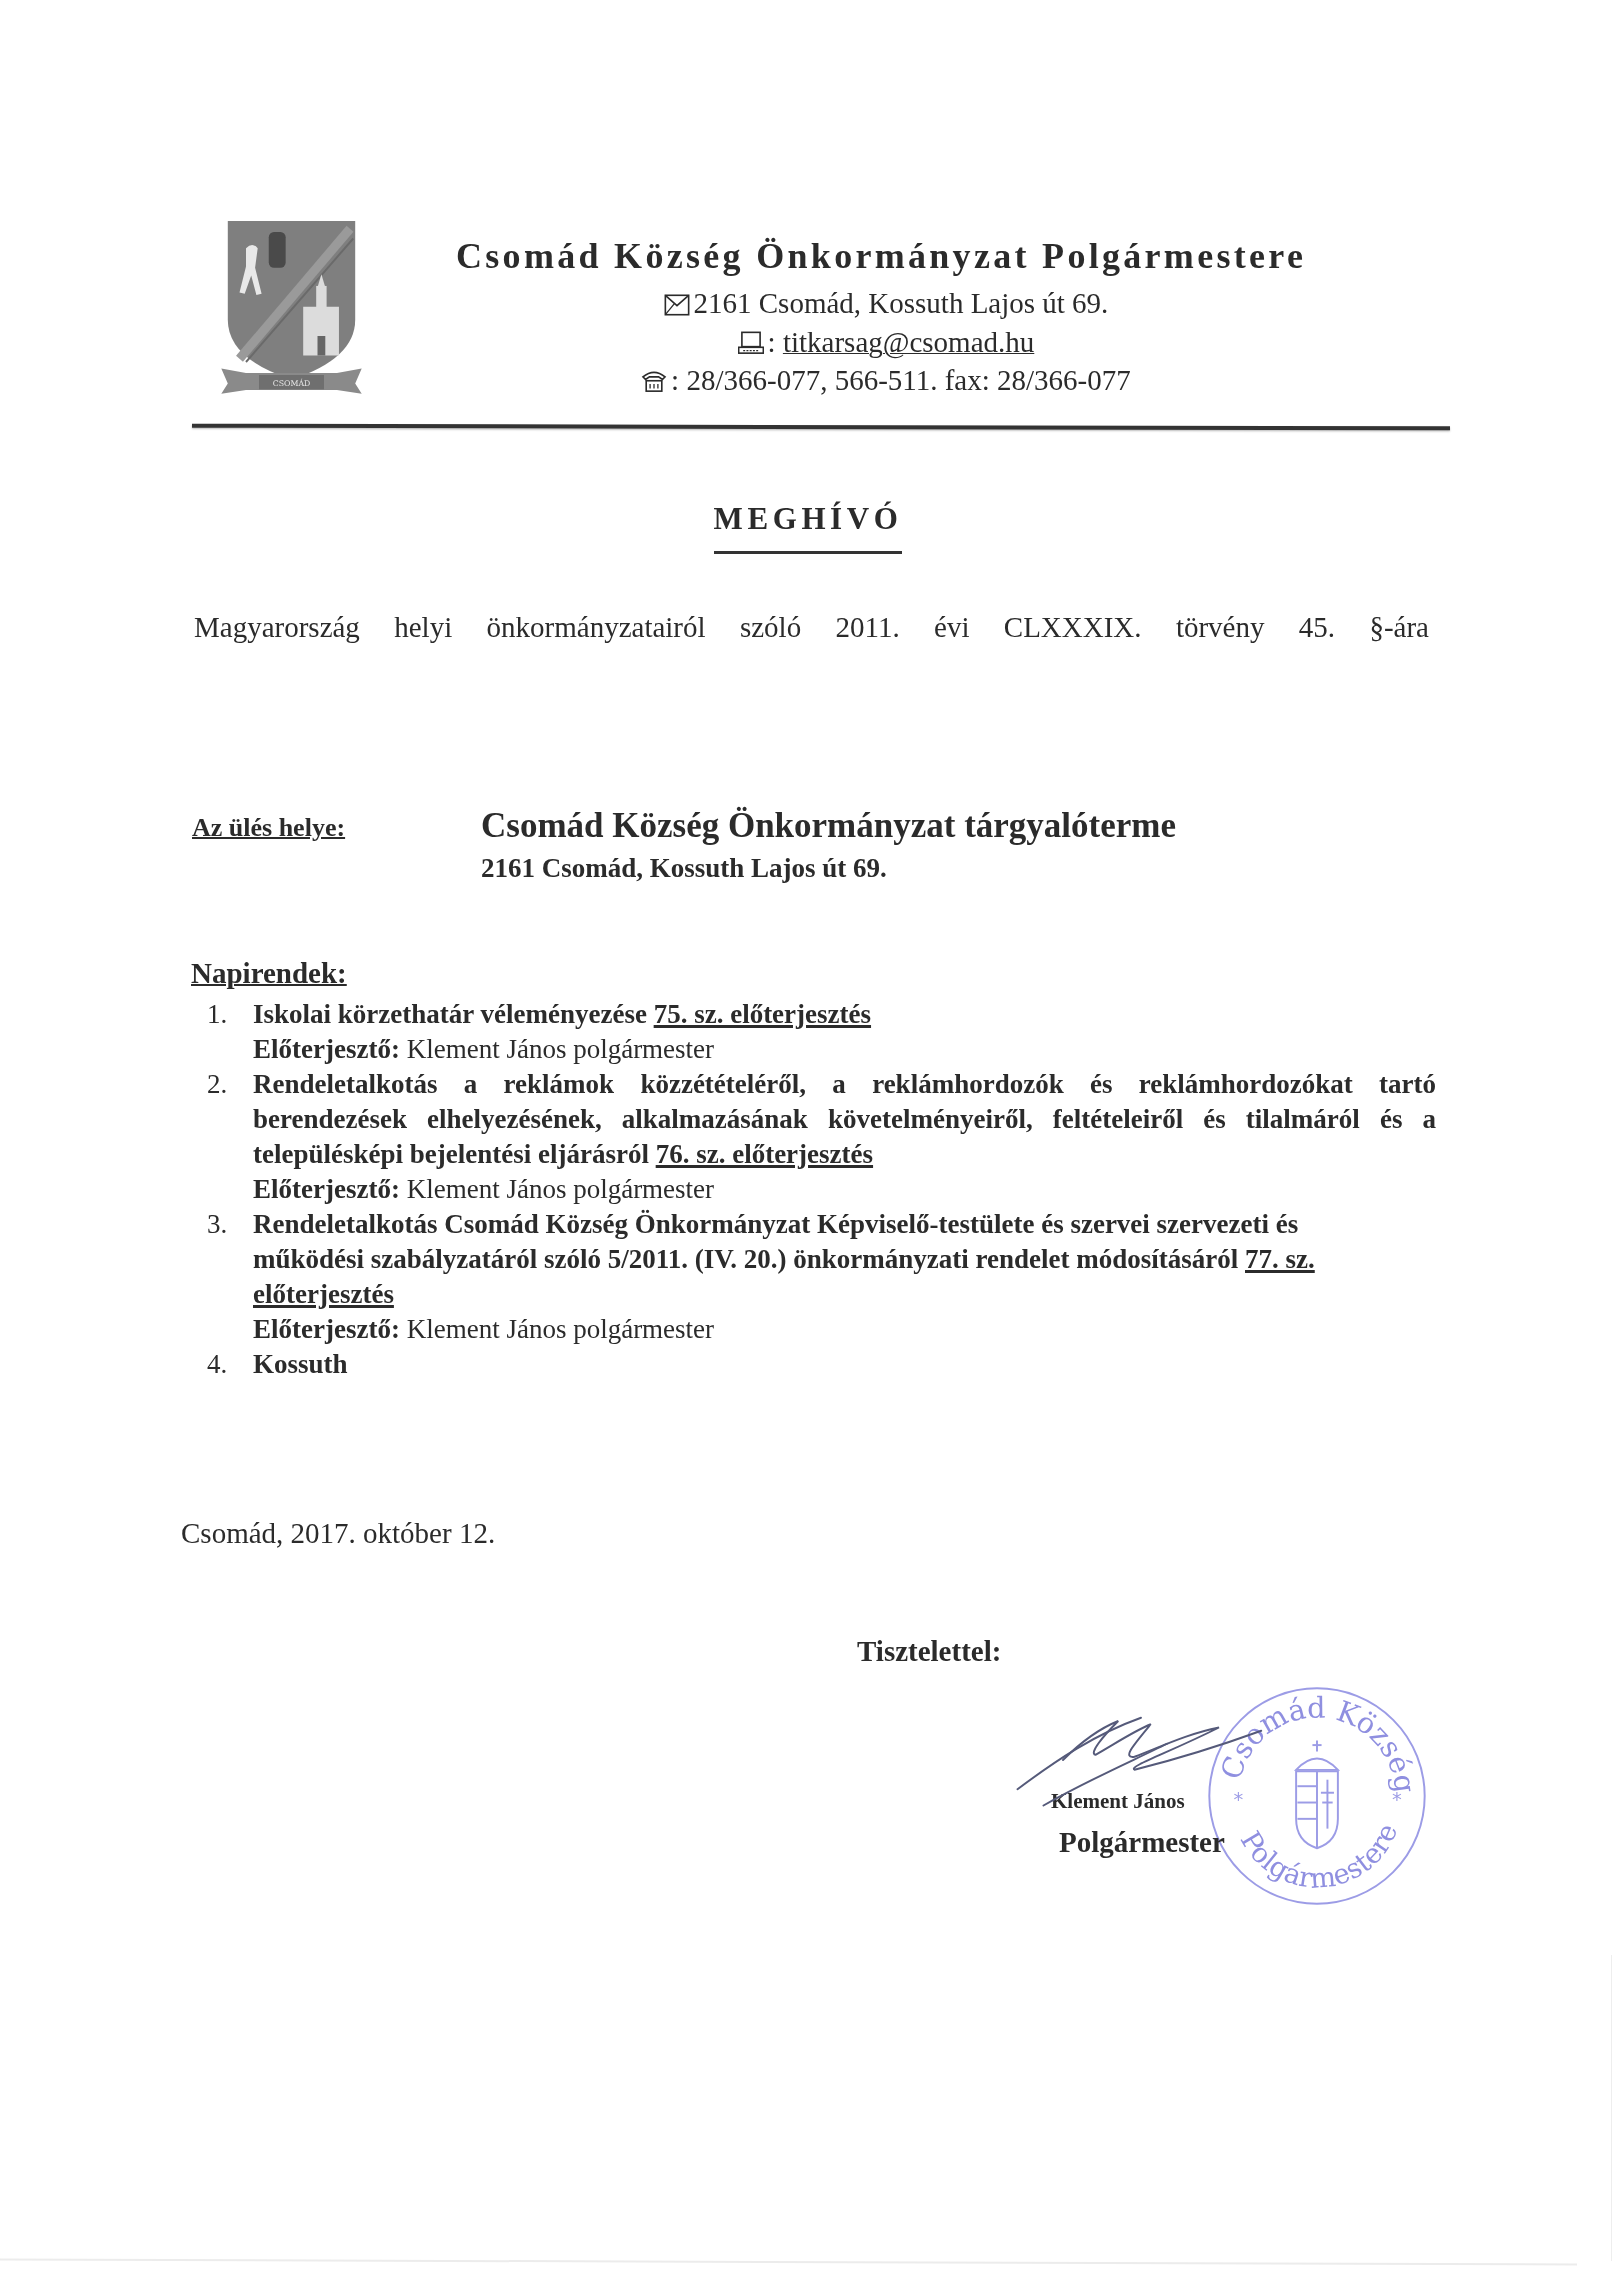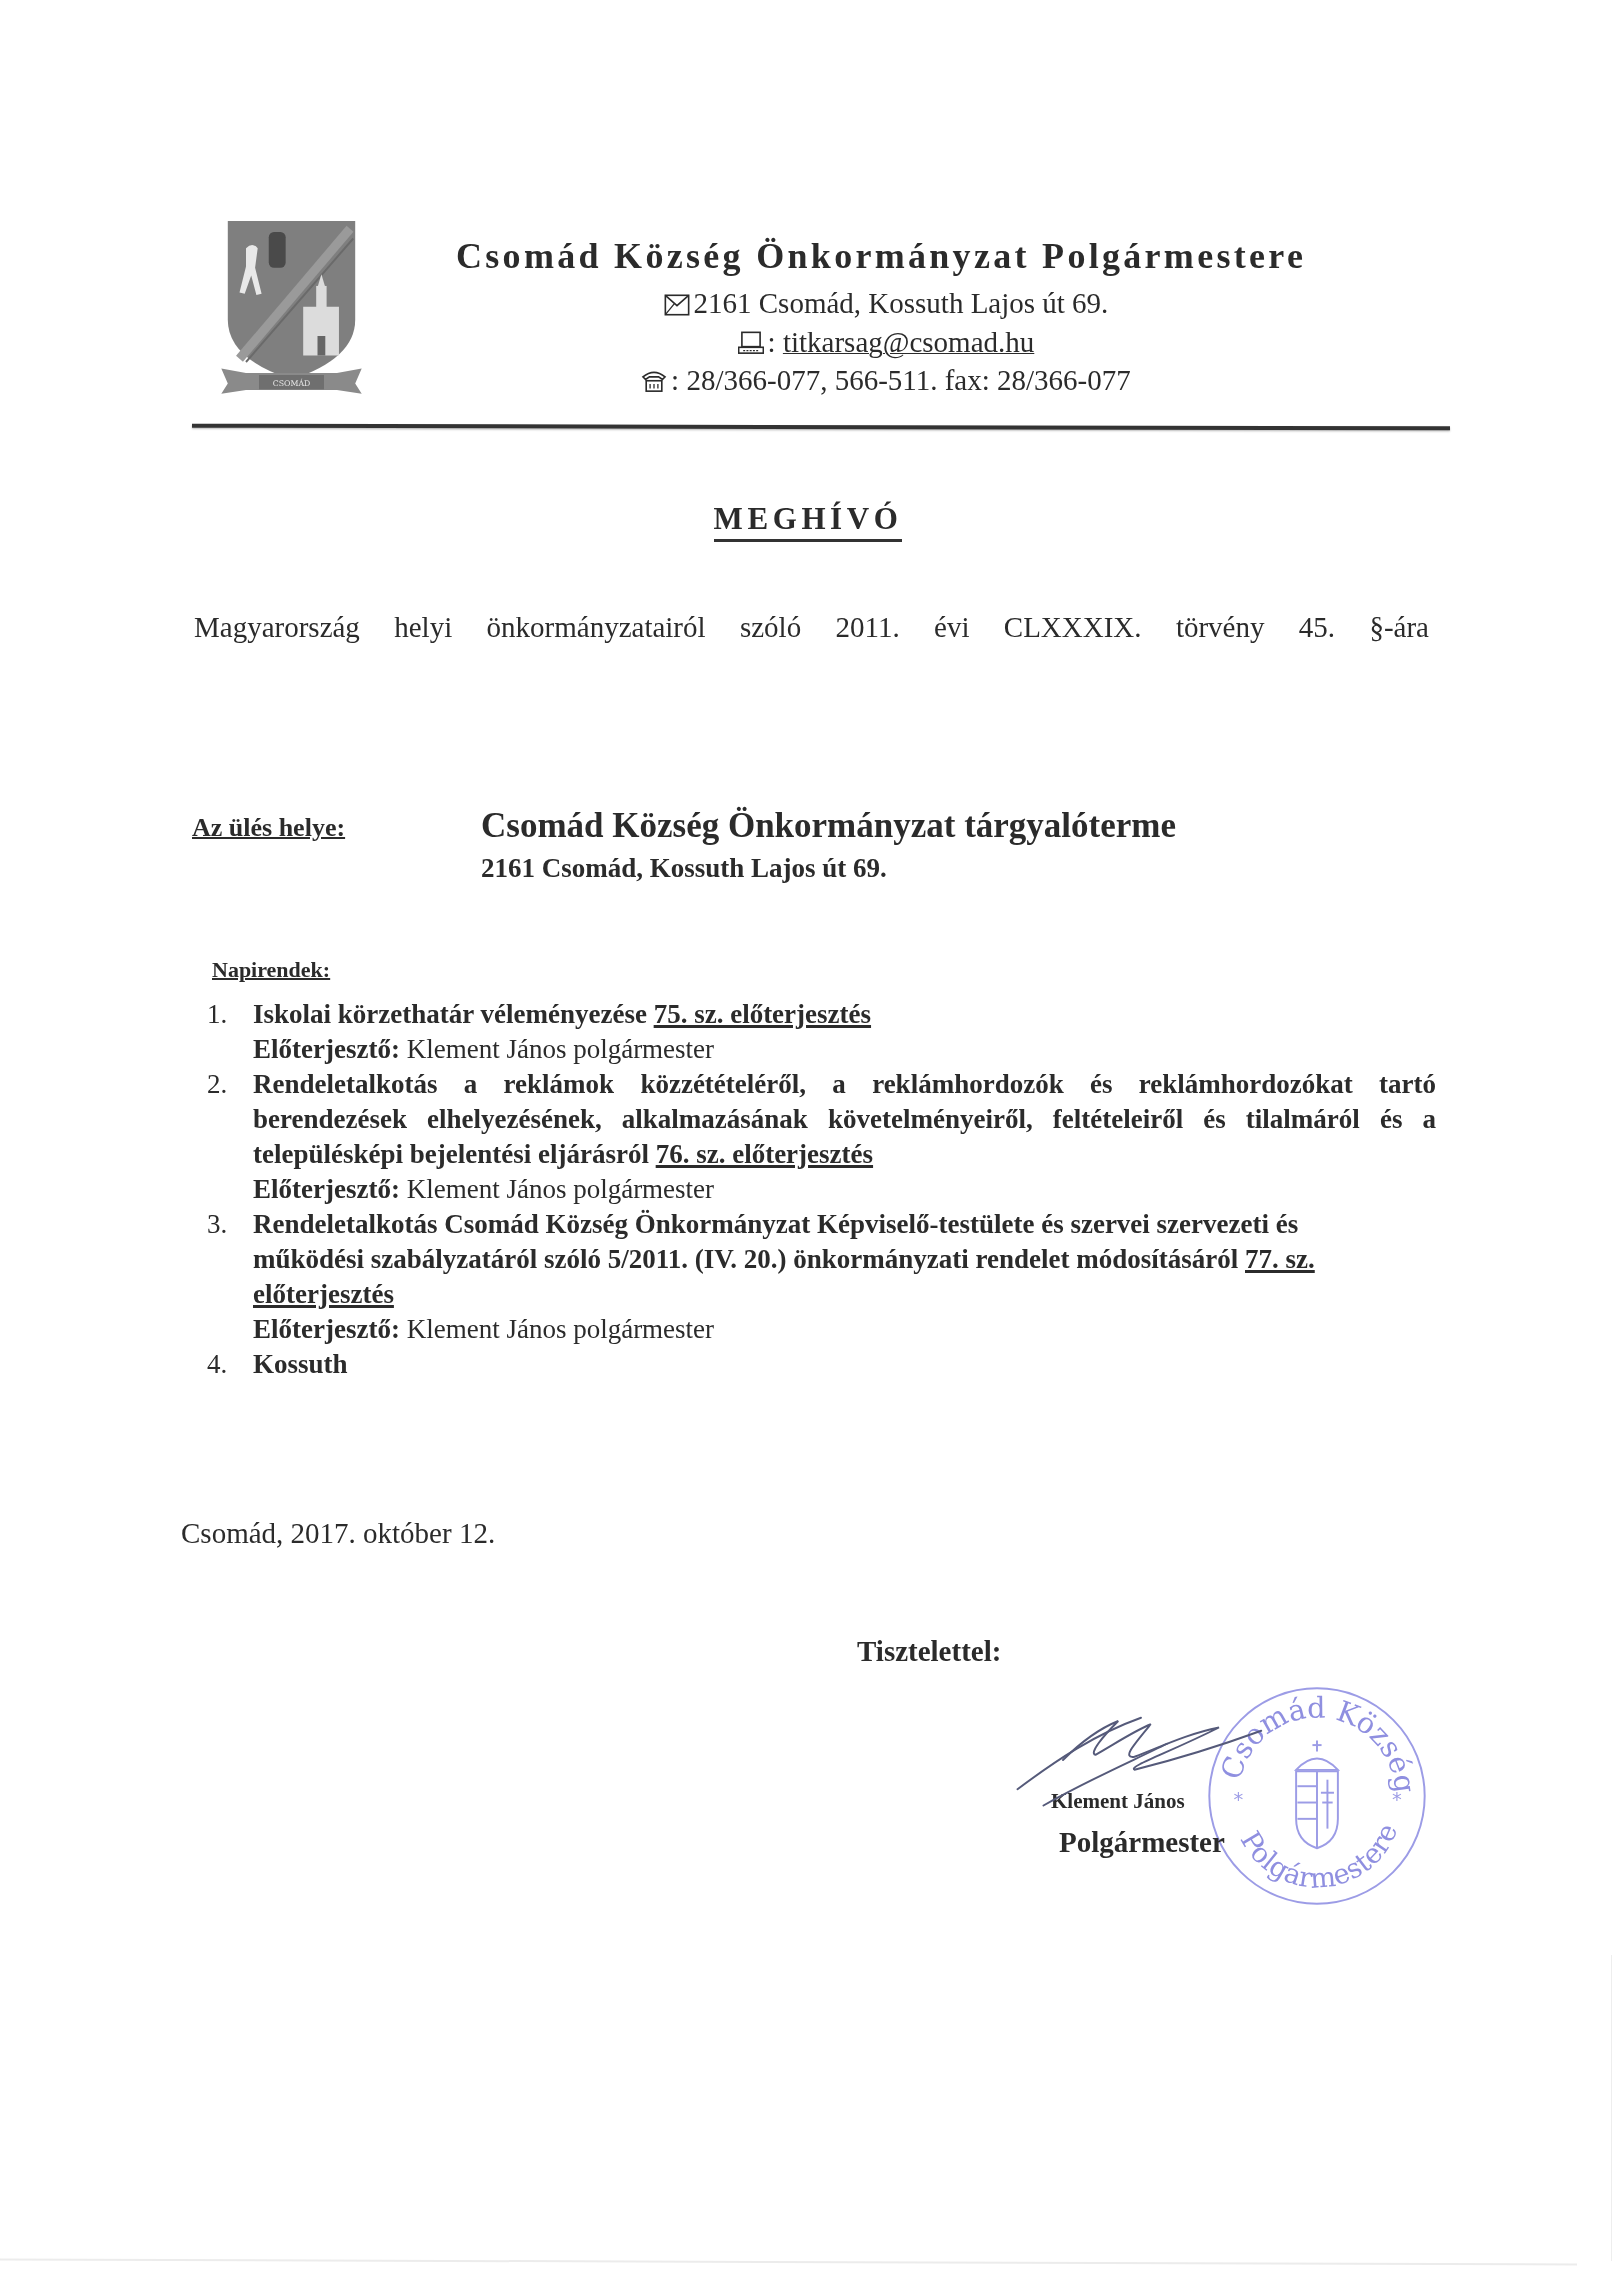--- a/index.html
+++ b/index.html
@@ -24,43 +24,43 @@
     .rule {
       left: 192px; top: 425px; width: 1258px; height: 3.9px; background: #333;
       transform: rotate(0.12deg); box-shadow: 0 1.3px 2px rgba(0,0,0,0.25);
     }
 
     
     .doc-title {
       left: 0; width: 1616px; top: 501px; text-align: center;
       font-size: 31px; font-weight: bold; letter-spacing: 4.6px;
     }
-    .doc-title span { border-bottom: 3.3px solid #333; padding-bottom: 3px; }
+    .doc-title span { border-bottom: 3.3px solid #333; padding-bottom: 15px; }
 
     
     .intro { left: 194px; top: 609px; width: 1235px; font-size: 29px; line-height: 37px; }
     .intro .l1 { text-align: justify; text-align-last: justify; white-space: nowrap; }
     .intro .b { font-weight: bold; }
     .intro .l3 {
       text-align: center; font-weight: bold; font-size: 37px; margin-top: 2.6px; margin-left: -26px;
     }
     .intro sup { font-size: 21px; vertical-align: 14.3px; line-height: 0; }
 
     
     .venue-label {
       left: 192px; top: 813px; font-size: 26px; font-weight: bold;
       text-decoration: underline; text-decoration-thickness: 2px;
     }
     .venue-name { left: 481px; top: 806px; font-size: 35px; font-weight: bold; white-space: nowrap; }
     .venue-addr { left: 481px; top: 853px; font-size: 27px; font-weight: bold; white-space: nowrap; }
 
     
     .agenda-label {
-      left: 191px; top: 957px; font-size: 22px; font-weight: bold;
-      text-decoration: underline; text-decoration-thickness: 2px; margin-left: 21px;
+      left: 191px; top: 957px; font-size: 29px; font-weight: bold;
+      text-decoration: underline; text-decoration-thickness: 2px;
     }
     .agenda { left: 207px; top: 997px; width: 1229px; font-size: 27px; line-height: 35px; }
     .item { display: flex; }
     .num { width: 46px; flex: none; }
     .body { flex: 1; }
     .body .t { font-weight: bold; }
     .body .t.just { text-align: justify; }
     .body .u { text-decoration: underline; text-decoration-thickness: 2.6px; }
     .body .pres { font-weight: normal; }
     .body .pres b { font-weight: bold; }

